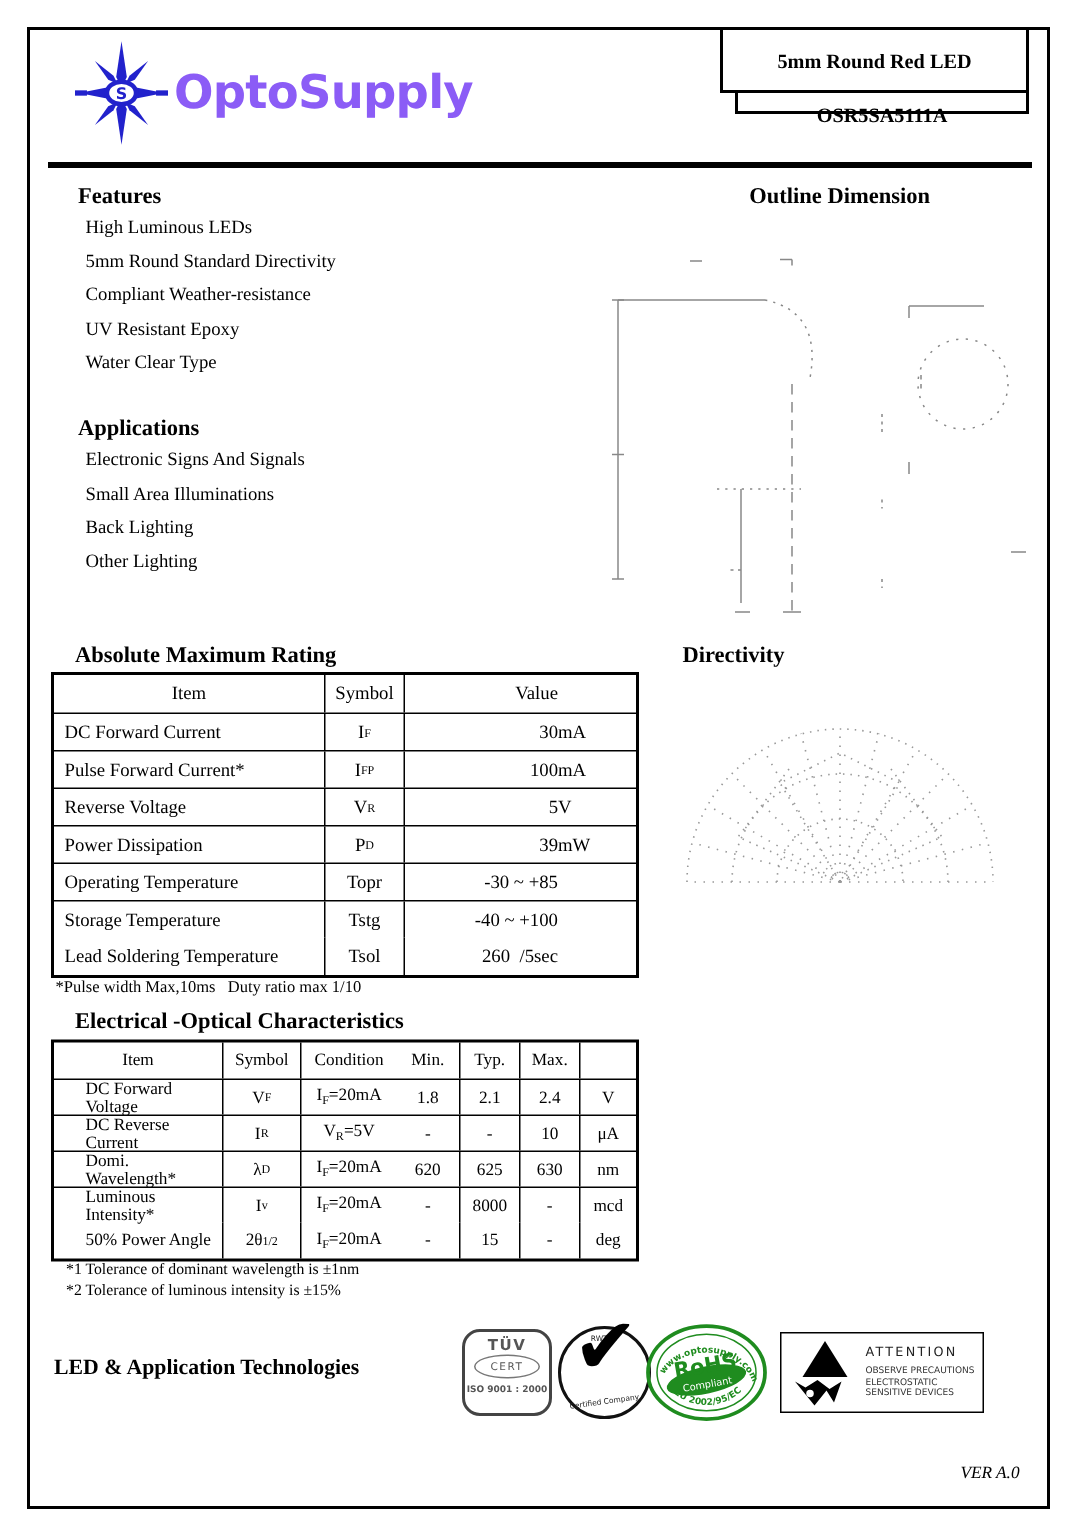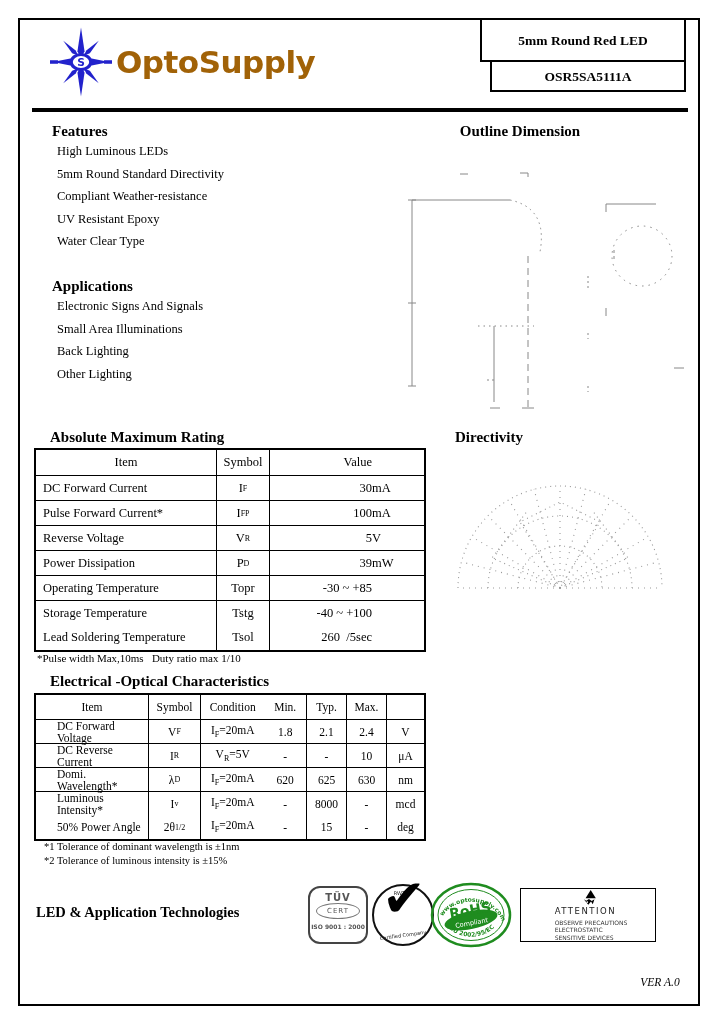--- a/index.html
+++ b/index.html
@@ -5,25 +5,25 @@
   * { margin:0; padding:0; box-sizing:border-box; }
   html,body { width:720px; height:1012px; background:#fff; }
   body { font-family:"Liberation Serif", serif; color:#000; position:relative; }
   .frame { position:absolute; left:18px; top:18px; width:682px; height:988px;
            border:2px solid #000; background:#fff; }
   .abs { position:absolute; }
 
   
   .brand-row { left:30px; top:6px; display:flex; align-items:center; }
   .wordmark { font-family:"DejaVu Sans", sans-serif; font-weight:bold; font-size:31px;
-              color:#a16207; letter-spacing:-0.5px; margin-left:4px; }
+              color:#8b5cf6; letter-spacing:-0.5px; margin-left:4px; }
   .hbox { left:460px; top:0; width:206px; font-weight:bold; font-size:13.5px; text-align:center; }
   .hbox .r1 { height:42px; line-height:42px; border-left:2px solid #000;
               border-right:2px solid #000; border-bottom:2px solid #000; }
-  .hbox .r2 { height:30px; line-height:30px; border-left:2px solid #000;
+  .hbox .r2 { height:14px; line-height:30px; border-left:2px solid #000;
               border-right:2px solid #000; border-bottom:2px solid #000;margin-left:10px; }
   .rule { left:12px; top:88px; width:656px; height:4px; background:#000; }
 
   
   .h1 { font-weight:bold; font-size:15px; }
   .list { font-size:12.5px; line-height:22.5px; }
 
   
   .t { border:2px solid #000; font-size:12.5px; }
   .trow { display:flex; }
@@ -60,21 +60,21 @@
               margin:0 auto; font-size:7px; line-height:15px; letter-spacing:1px; }
   .tuv .l3 { font-size:6px; font-weight:bold; margin-top:4px; }
   .chk { width:62px; height:62px; border:2.5px solid #111; border-radius:50%;
          position:relative; font-family:"DejaVu Sans", sans-serif; }
   .chk .arc1 { position:absolute; top:4px; width:100%; text-align:center; font-size:5px; color:#222; }
   .chk .arc2 { position:absolute; bottom:6px; width:100%; text-align:center; font-size:5px;
                color:#222; transform:rotate(-8deg); }
   .chk .mark { position:absolute; left:8px; top:-14px; font-size:52px; line-height:52px;
                color:#000; font-weight:bold; }
   .esd { width:136px; height:54px; border:1.5px solid #000; display:flex; align-items:center;
-         font-family:"DejaVu Sans", sans-serif;flex-direction:column; }
+         font-family:"DejaVu Sans", sans-serif; }
   .esd .txt { margin-left:6px; }
   .esd .att { font-size:8.5px; letter-spacing:1.5px; color:#222; margin-bottom:3px; }
   .esd .ln { font-size:6px; color:#333; line-height:7.5px; }
   .ver { font-size:11.5px;font-style:italic; }
 </style>
 </head>
 <body>
 
 <div class="frame">
 
@@ -113,21 +113,21 @@
   </div>
 
   <div class="abs h1" style="left:32px; top:258px;">Applications</div>
   <div class="abs list" style="left:37px; top:275px;">
     <div>Electronic Signs And Signals</div>
     <div>Small Area Illuminations</div>
     <div>Back Lighting</div>
     <div>Other Lighting</div>
   </div>
 
-  <div class="abs h1" style="left:400px; top:103px; width:200px; text-align:center;">Outline Dimension</div>
+  <div class="abs h1" style="left:400px; top:103px; width:200px; text-align:right;">Outline Dimension</div>
   <svg class="abs" style="left:378px; top:138px;" width="288" height="252" viewBox="0 0 288 252">
     <g stroke="#888" stroke-width="1" fill="none">
 
       <line x1="14" y1="42" x2="14" y2="228"></line>
       <line x1="10" y1="42" x2="18" y2="42"></line>
       <line x1="10" y1="145" x2="18" y2="145"></line>
       <line x1="10" y1="228" x2="18" y2="228"></line>
 
       <line x1="14" y1="42" x2="112" y2="42"></line>
       <path d="M112,42 q38,8 30,52" stroke-dasharray="1.5,4"></path>

